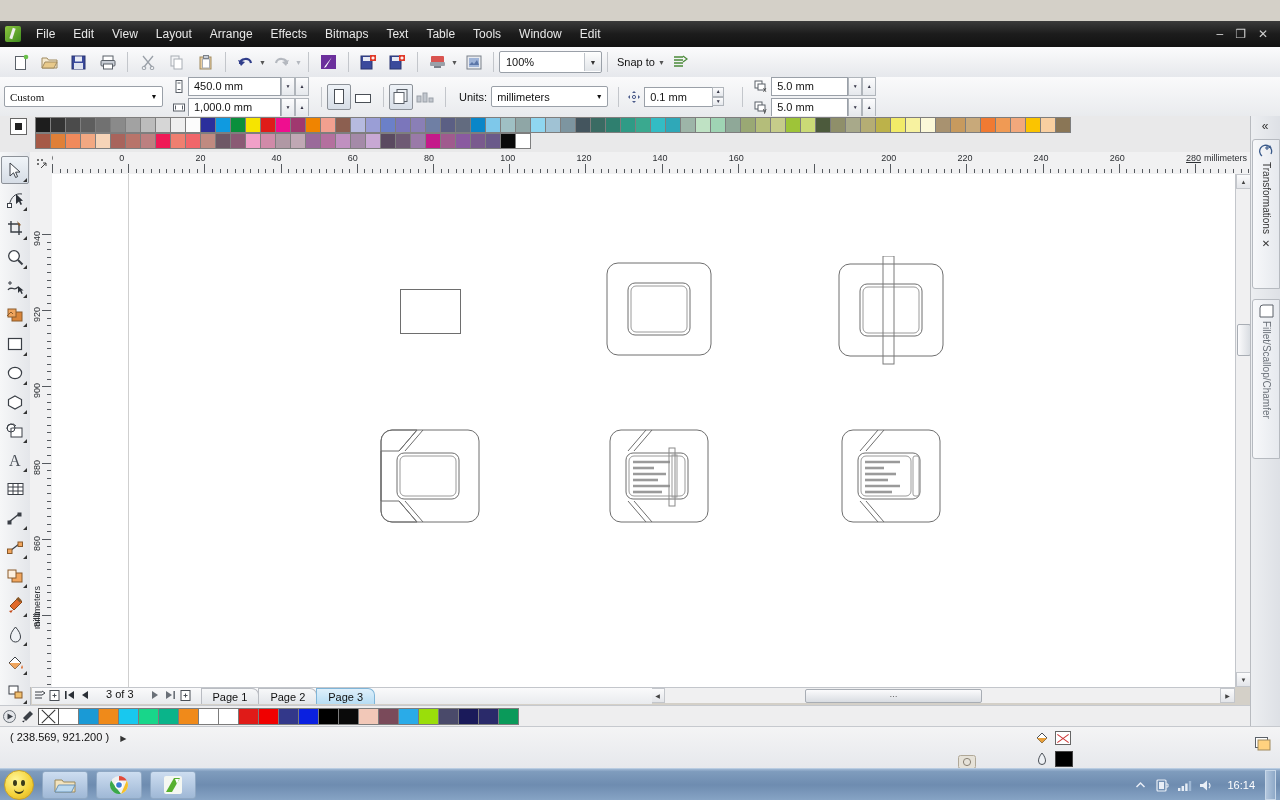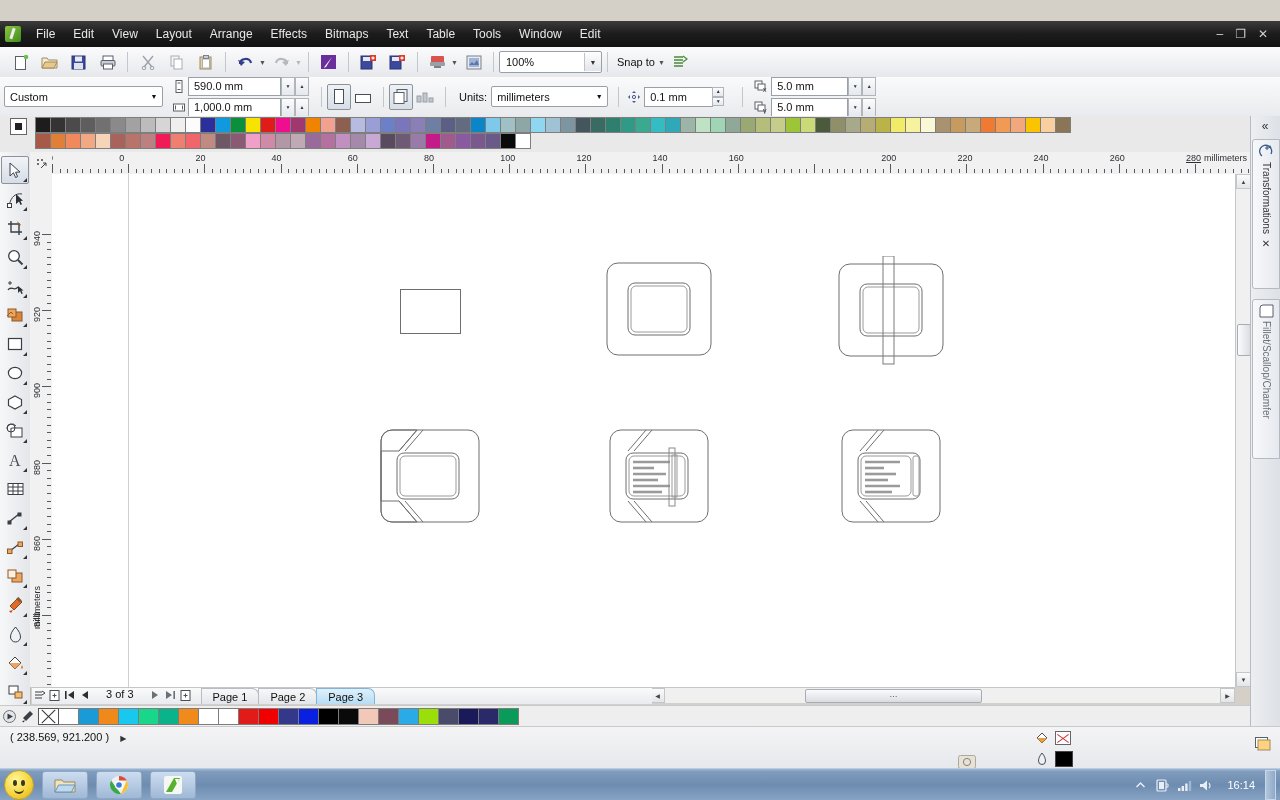--- a/index.html
+++ b/index.html
@@ -385,32 +385,32 @@
     <div class="drop-arrow">▼</div>
     <div class="tbtn">
       <svg width="16" height="15">
           <path d="M2 2 h9 M2 5 h9 M2 8 h9 M2 11 h9" stroke="#4b8a3a" stroke-width="1.4"></path>
           <path d="M11 1 l4 3 l-4 3" stroke="#4b8a3a" stroke-width="1.2" fill="none"></path>
         </svg>
     </div>
   </div>
 
   <div class="propbar">
-    <div class="pb-combo" style="width:152px;">
+    <div class="pb-combo" style="width:152px;font-family:Liberation Serif, serif;">
       <span>Custom</span>
       <span class="cb-arrow" style="margin-left:auto;width:16px;height:17px;display:flex;align-items:center;justify-content:center;font-size:7px;">▼</span>
     </div>
 
     <div style="margin-left:10px;display:flex;flex-direction:column;gap:2px;">
       <div class="spin-row">
         <svg width="12" height="13" style="margin-right:3px">
             <rect x="3" y="0.5" width="6" height="12" fill="#fff" stroke="#5a6068"></rect>
             <path d="M4.5 3 h3 M4.5 9.5 h3" stroke="#5a6068"></path>
           </svg>
-        <div class="pb-field" style="width:86px">590.0 mm</div>
+        <div class="pb-field" style="width:86px">450.0 mm</div>
         <div class="spin-pair">
           <div class="spin-b">▼</div>
           <div class="spin-b">▲</div>
         </div>
       </div>
       <div class="spin-row">
         <svg width="12" height="13" style="margin-right:3px">
             <rect x="0.5" y="3" width="11" height="7" fill="#fff" stroke="#5a6068"></rect>
             <path d="M2.5 4.5 v4 M9.5 4.5 v4" stroke="#5a6068"></path>
           </svg>

